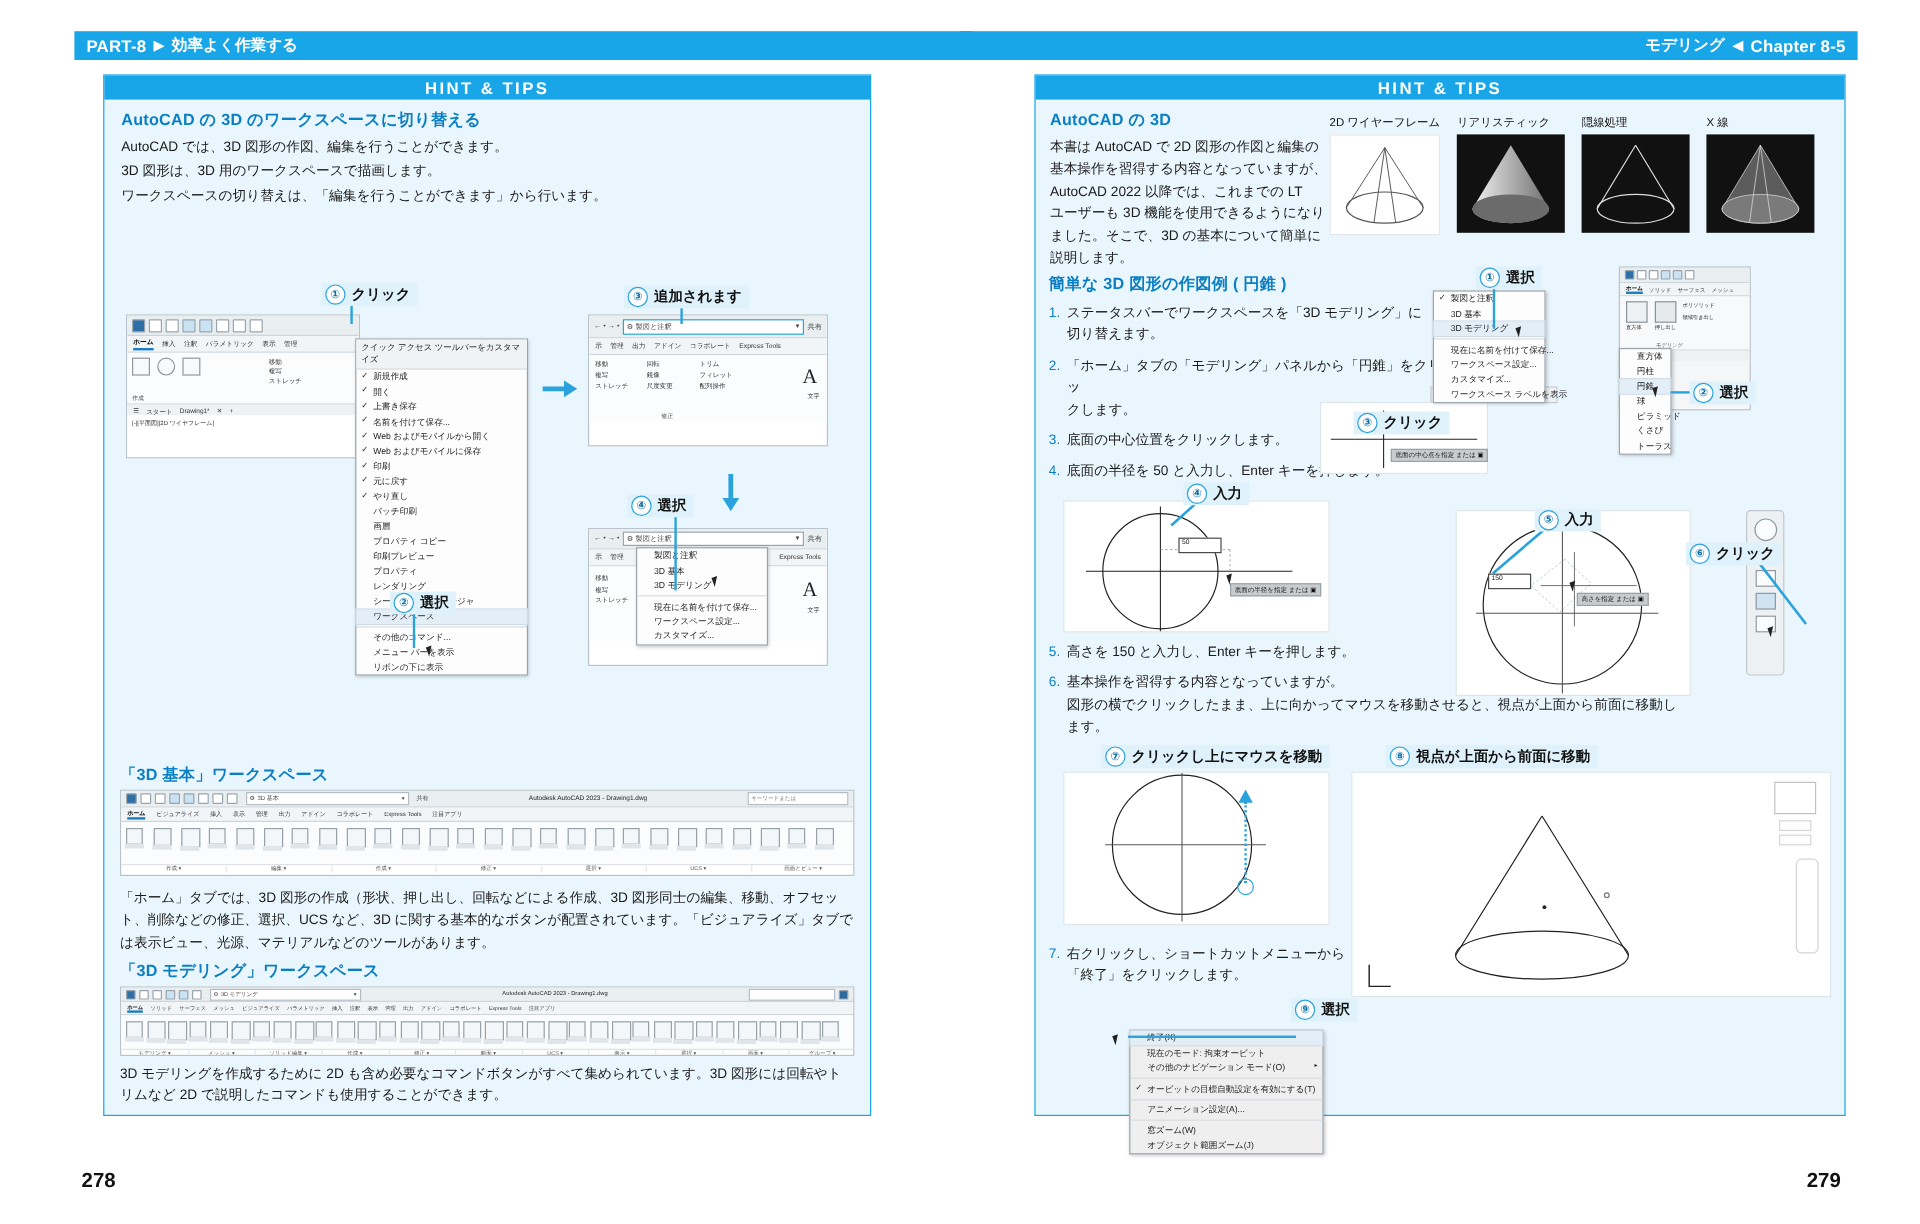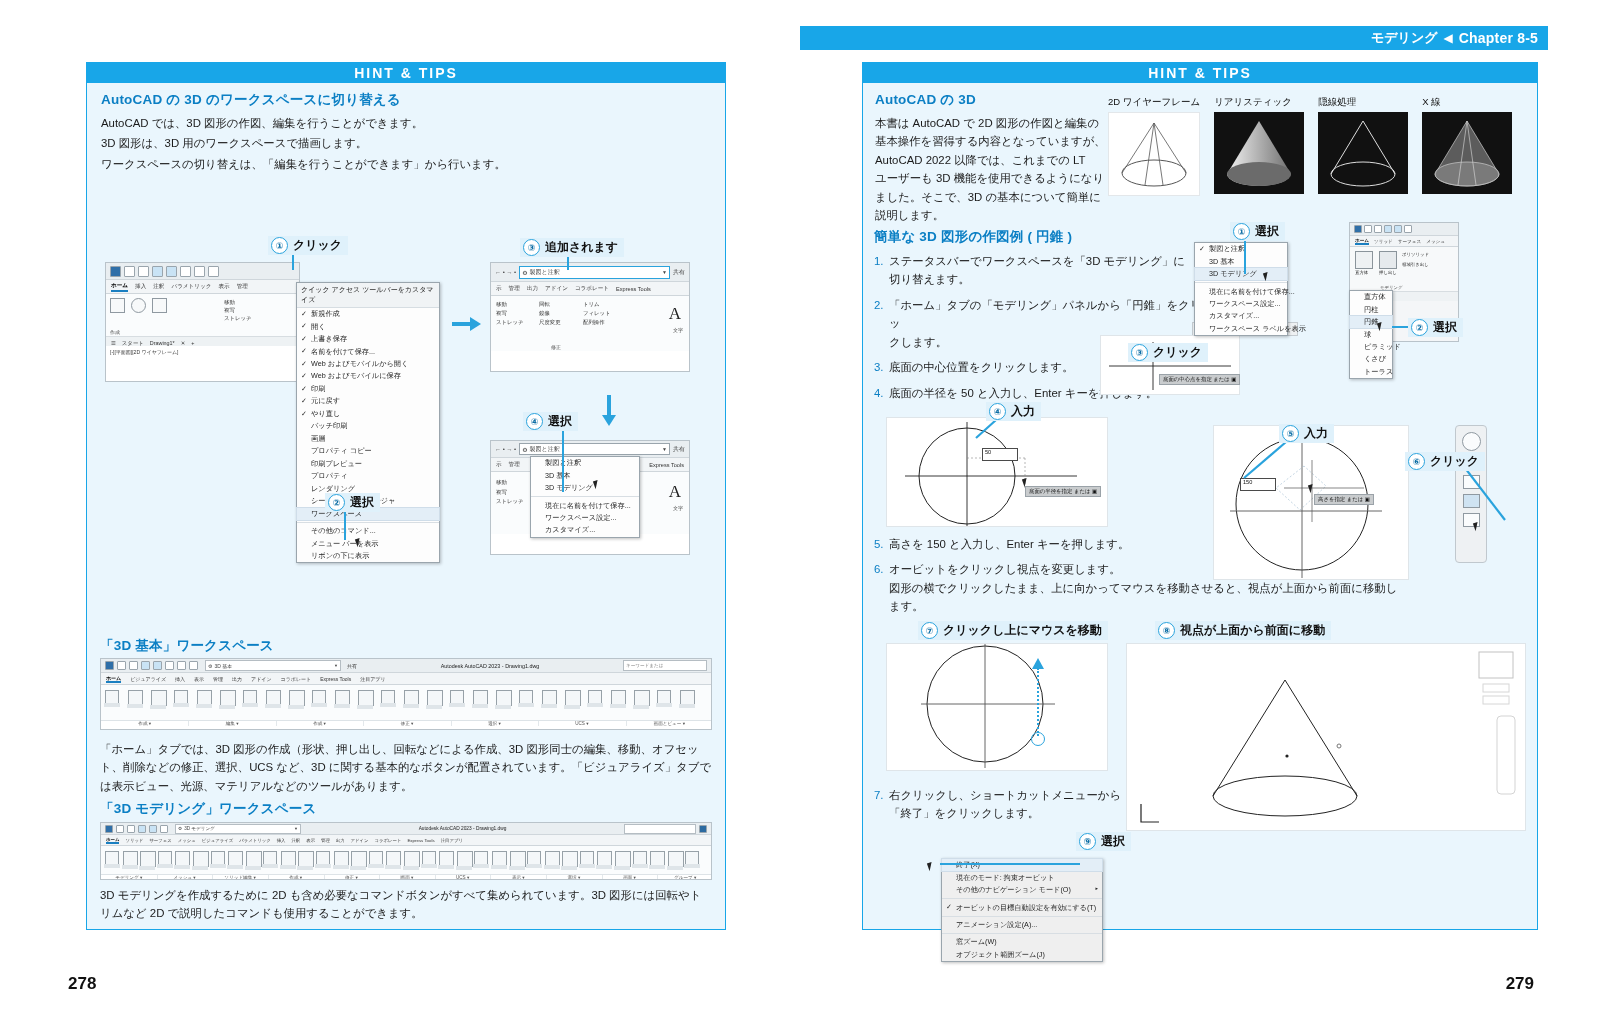--- a/index.html
+++ b/index.html
@@ -71,20 +71,25 @@
 
   .dashline{position:absolute;border-left:2px dotted #2aa3dd;}
 </style>
 </head>
 <body>
 
 <div class="spread">
 
   <div class="page">
 
+    <div class="runhead left">
+      <span class="rh-part">PART-8</span>
+      <span class="rh-tri">▶</span>
+      <span class="rh-title">効率よく作業する</span>
+    </div>
 
     <div class="hintbox" style="left:86px;top:62px;width:640px;height:868px;">
       <div class="hint-title">HINT &amp; TIPS</div>
       <div class="hint-body">
         <h3 class="sec">AutoCAD の 3D のワークスペースに切り替える</h3>
         <p class="body">AutoCAD では、3D 図形の作図、編集を行うことができます。</p>
         <p class="body">3D 図形は、3D 用のワークスペースで描画します。</p>
         <p class="body">ワークスペースの切り替えは、「編集を行うことができます」から行います。</p>
       </div>
     </div>
@@ -717,21 +722,21 @@
     <div class="callout" style="left:605px;top:452px;">
       <span class="cnum">⑥</span>
       <span class="ctext">クリック</span>
     </div>
     <svg style="position:absolute;left:665px;top:466px;" width="44" height="58">
         <path d="M0 2 L40 54" stroke="#2aa3dd" stroke-width="2.2" fill="none"></path>
       </svg>
 
     <ul class="olist" style="position:absolute;left:74px;top:535px;width:530px;">
       <li><span class="num">5.</span><span>高さを 150 と入力し、Enter キーを押します。</span></li>
-      <li><span class="num">6.</span><span>オービットをクリックし視点を変更します。</span><br><span>図形の横でクリックしたまま、上に向かってマウスを移動させると、視点が上面から前面に移動します。</span></li>
+      <li><span class="num">6.</span><span>基本操作を習得する内容となっていますが。</span><br><span>図形の横でクリックしたまま、上に向かってマウスを移動させると、視点が上面から前面に移動します。</span></li>
     </ul>
 
     <div class="callout" style="left:118px;top:621px;">
       <span class="cnum">⑦</span>
       <span class="ctext">クリックし上にマウスを移動</span>
     </div>
     <div class="figbox" style="left:86px;top:643px;width:222px;height:128px;">
       <svg width="222" height="128" viewBox="0 0 222 128">
         <circle cx="98" cy="60" r="58" fill="none" stroke="#222" stroke-width="1"></circle>
         <path d="M98 0 L98 124 M34 60 L168 60" stroke="#555" stroke-width="0.9"></path>

